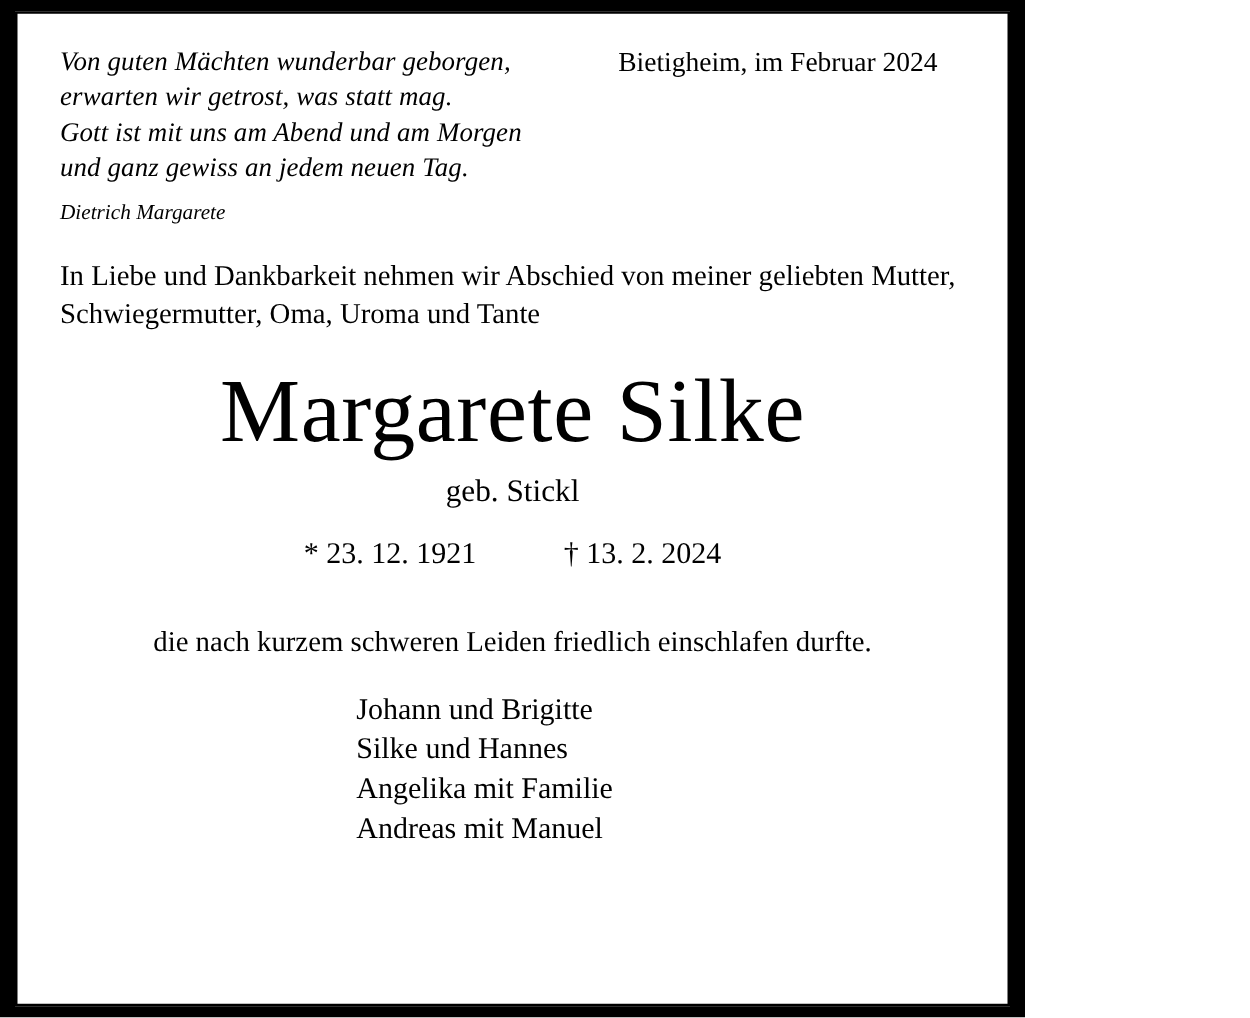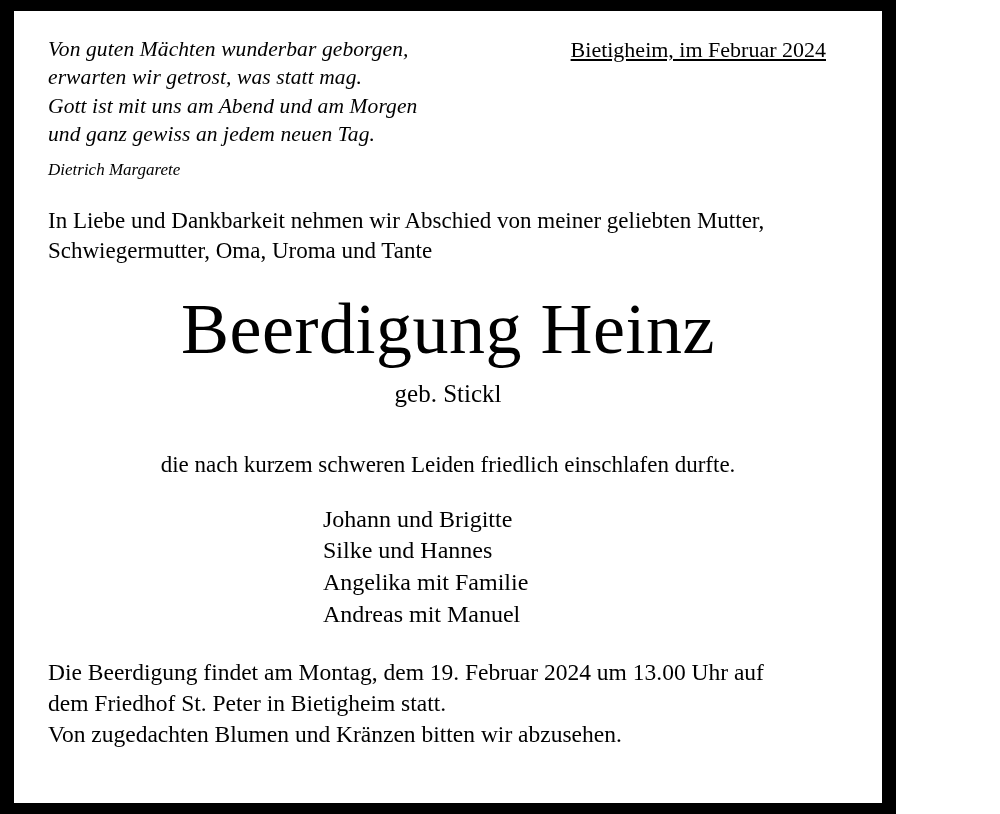--- a/index.html
+++ b/index.html
@@ -9,21 +9,21 @@
   }
   body {
     width: 1000px;
     height: 814px;
     font-family: "Liberation Serif", serif;
     color: #000000;
     overflow: hidden;
   }
   .obituary {
     position: relative;
-    width: 896px;
+    width: 820px;
     height: 814px;
     box-sizing: border-box;
     background: #000000;
     padding: 9px 12px 9px 12px;
   }
   .inner {
     position: relative;
     width: 100%;
     height: 100%;
     box-sizing: border-box;
@@ -41,21 +41,20 @@
     font-size: 21.5px;
     line-height: 1.32;
     letter-spacing: 0.1px;
   }
   .verse div { white-space: nowrap; }
   .place-date {
     font-size: 22px;
     padding-top: 2px;
     padding-right: 22px;
     white-space: nowrap;
-    text-decoration: underline;
   }
   .author {
     font-style: italic;
     font-size: 17px;
     margin-top: 11px;
   }
   .intro {
     margin-top: 26px;
     font-size: 23px;
     line-height: 1.32;
@@ -127,35 +126,35 @@
       <div class="place-date">Bietigheim, im Februar 2024</div>
     </div>
 
     <div class="author">Dietrich Margarete</div>
 
     <div class="intro">
       <div>In Liebe und Dankbarkeit nehmen wir Abschied von meiner geliebten Mutter,</div>
       <div>Schwiegermutter, Oma, Uroma und Tante</div>
     </div>
 
-    <div class="name">Beerdigung Heinz</div>
+    <div class="name">Margarete Silke</div>
     <div class="maiden">geb. Stickl</div>
 
+    <div class="dates">
+      <span>* 23. 12. 1921</span>
+      <span class="gap"></span>
+      <span>† 13. 2. 2024</span>
+    </div>
 
     <div class="passing">die nach kurzem schweren Leiden friedlich einschlafen durfte.</div>
 
     <div class="mourners">
       <div class="mourn-list">
         <div>Johann und Brigitte</div>
         <div>Silke und Hannes</div>
         <div>Angelika mit Familie</div>
         <div>Andreas mit Manuel</div>
       </div>
     </div>
 
-    <div class="footer">
-      <div>Die Beerdigung findet am Montag, dem 19. Februar 2024 um 13.00 Uhr auf</div>
-      <div>dem Friedhof St. Peter in Bietigheim statt.</div>
-      <div>Von zugedachten Blumen und Kränzen bitten wir abzusehen.</div>
-    </div>
 
   </div>
 </div>
 
 </body></html>

